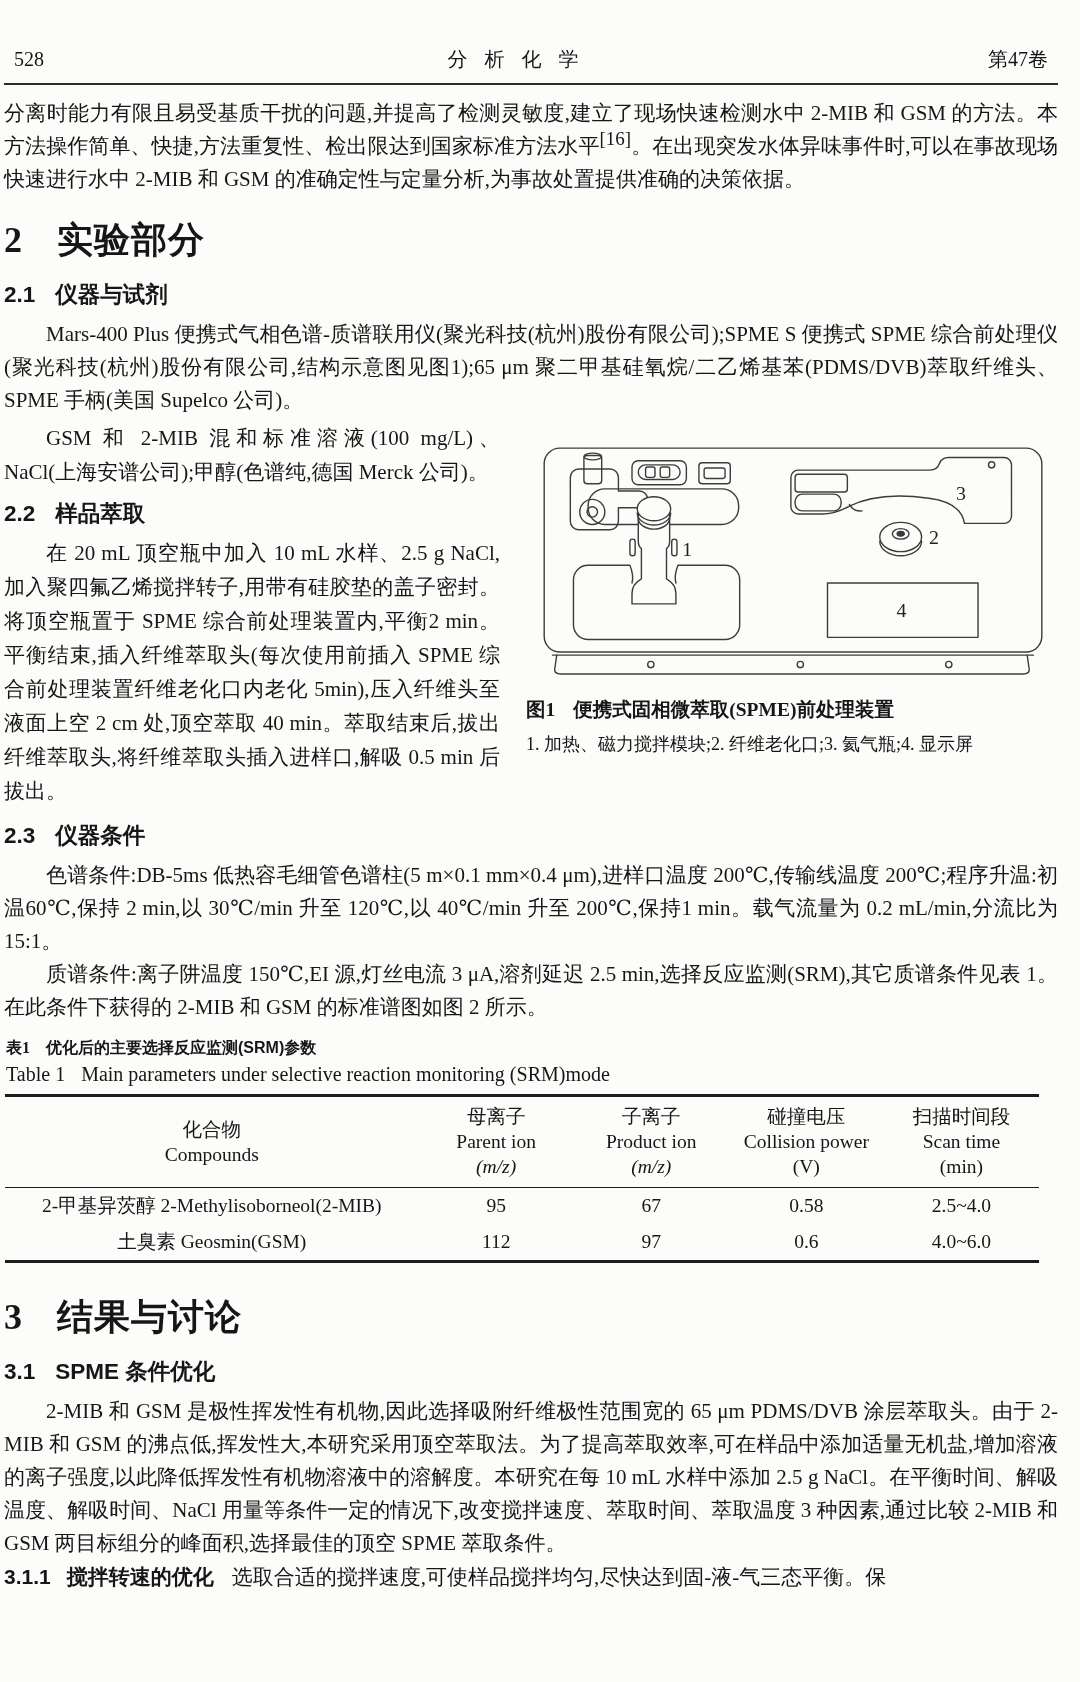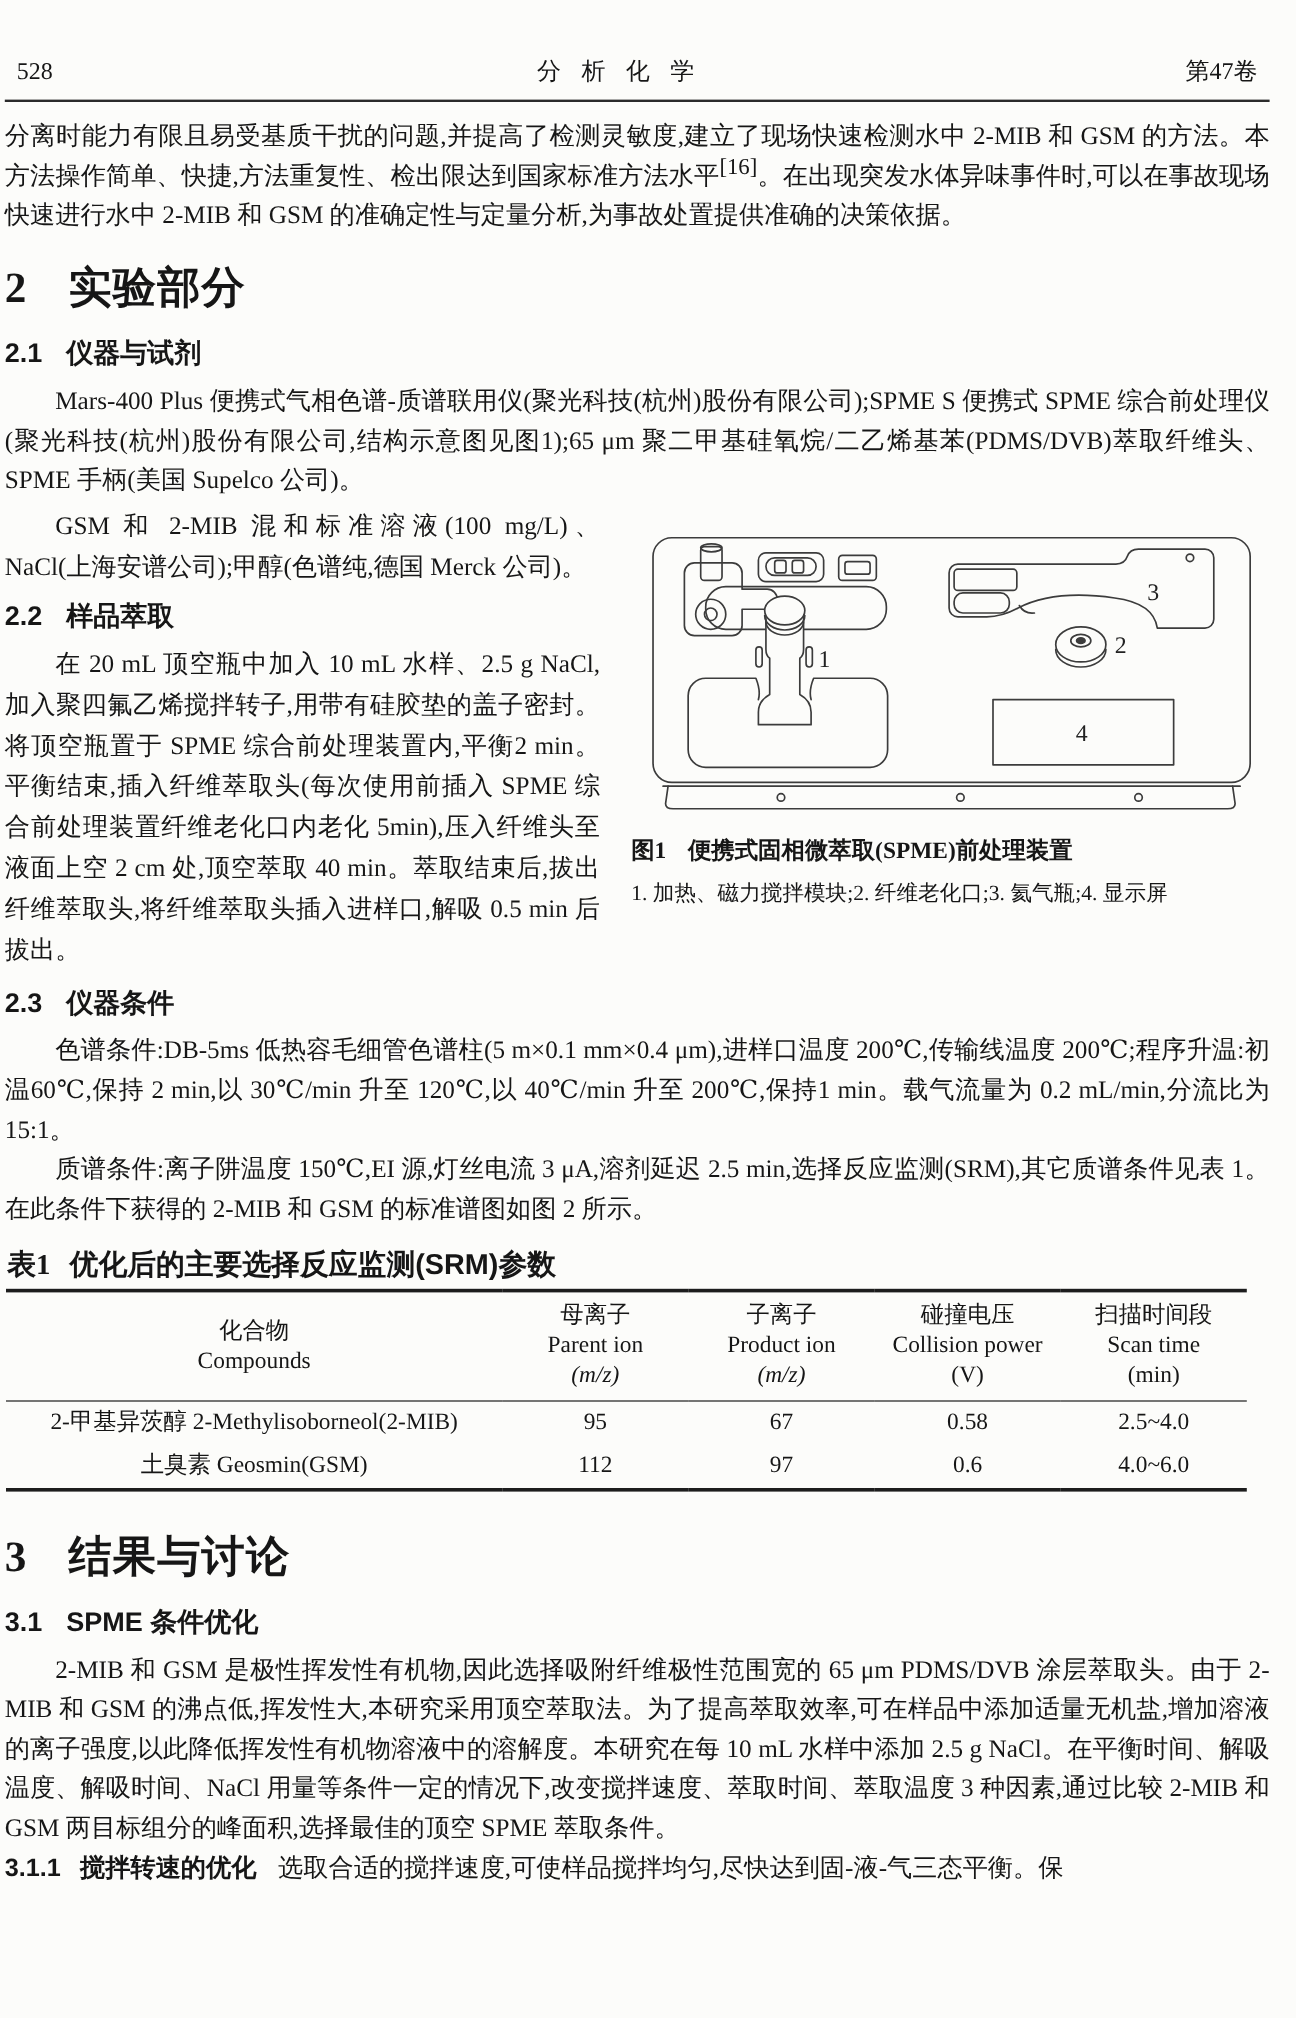--- a/index.html
+++ b/index.html
@@ -54,21 +54,21 @@
   .fig-cap-cn{font-size:19.5px;line-height:30px;margin:14px 0 0 0;font-weight:600;text-align:left;}
   .fig-cap-cn .lbl{margin-right:18px;}
   .fig-note-cn{font-size:18px;line-height:30px;margin:4px 0 0 0;}
   .fig-cap-en{font-size:19.5px;line-height:36px;margin:2px 0 0 0;text-align:justify;}
   .fig-cap-en .lbl{margin-right:26px;}
   .fig-note-en{font-size:18px;line-height:34px;margin:2px 0 0 0;text-align:justify;}
   
   .tbl-block{margin-top:14px;}
   .tbl-title-cn{
     font-family:"Liberation Sans","DejaVu Sans",sans-serif;
-    font-size:24px;font-weight:bold;margin:0 0 4px 2px;
+    font-size:16px;font-weight:bold;margin:0 0 4px 2px;
   }
   .tbl-title-cn .lbl{margin-right:16px;font-family:"Liberation Serif",serif;}
   .tbl-title-en{font-size:20px;margin:0 0 8px 2px;}
   .tbl-title-en .lbl{margin-right:16px;}
   table.srm{
     width:1034px;margin-left:1px;
     border-collapse:collapse;
     border-top:3px solid #1d1d1d;border-bottom:3px solid #1d1d1d;
     font-size:19.5px;
   }
@@ -182,20 +182,21 @@
       <p class="fig-note-cn">1. 加热、磁力搅拌模块;2. 纤维老化口;3. 氦气瓶;4. 显示屏</p>
     </div>
   </div>
 
   <h2 class="h-sub"><span class="h-num">2.3</span><span>仪器条件</span></h2>
   <p class="par">色谱条件:DB-5ms 低热容毛细管色谱柱(5 m×0.1 mm×0.4 μm),进样口温度 200℃,传输线温度 200℃;程序升温:初温60℃,保持 2 min,以 30℃/min 升至 120℃,以 40℃/min 升至 200℃,保持1 min。载气流量为 0.2 mL/min,分流比为 15:1。</p>
   <p class="par">质谱条件:离子阱温度 150℃,EI 源,灯丝电流 3 μA,溶剂延迟 2.5 min,选择反应监测(SRM),其它质谱条件见表 1。在此条件下获得的 2-MIB 和 GSM 的标准谱图如图 2 所示。</p>
 
   <div class="tbl-block">
     <p class="tbl-title-cn"><span class="lbl">表1</span><span>优化后的主要选择反应监测(SRM)参数</span></p>
+    <p class="tbl-title-en"><span class="lbl">Table 1</span><span>Main parameters under selective reaction monitoring (SRM)mode</span></p>
     <table class="srm">
       <thead>
         <tr>
           <th>
             <span class="th-cn">化合物</span><br>
             <span class="th-en">Compounds</span>
           </th>
           <th>
             <span class="th-cn">母离子</span><br>
             <span class="th-en">Parent ion</span>

